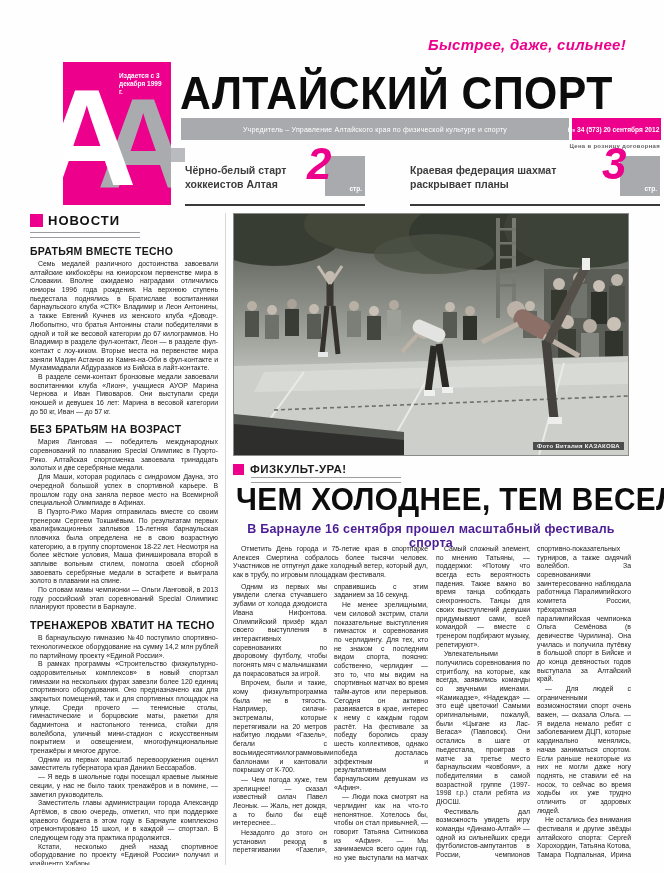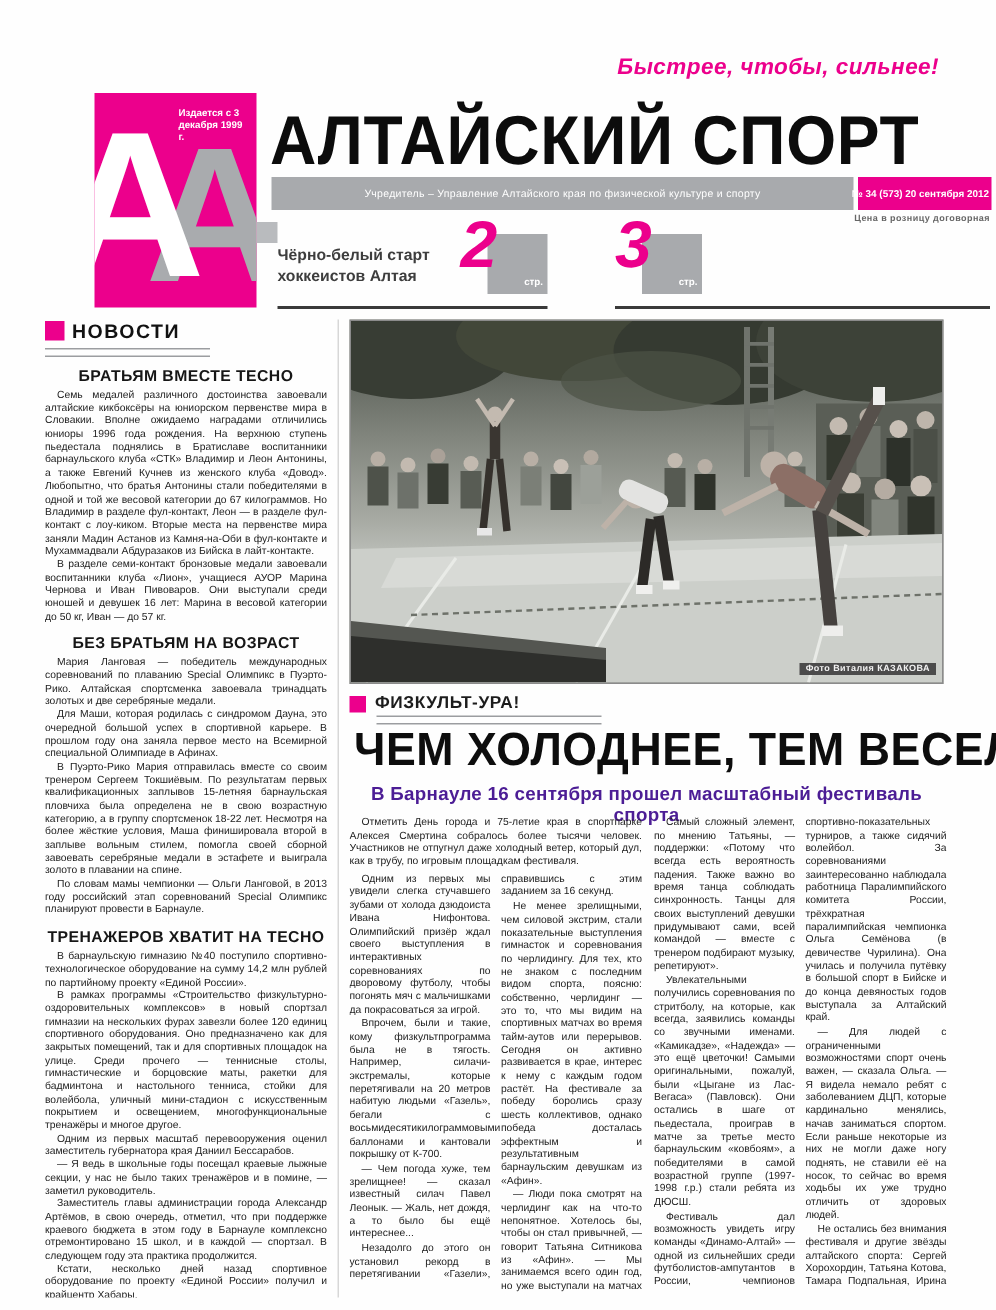--- a/index.html
+++ b/index.html
@@ -32,21 +32,21 @@
   .pagenum .sq{position:absolute;right:0;top:6px;width:40px;height:40px;background:#a8aaad;}
   .pagenum .num{position:absolute;left:0;top:-8px;font-size:44px;font-weight:bold;font-style:italic;color:#ec008c;line-height:1;}
   .pagenum .str{position:absolute;right:3px;bottom:10px;font-size:6.5px;color:#fff;font-weight:bold;}
 
   
   .news{left:30px;top:213px;width:188px;height:652px;overflow:hidden;}
   .sect-head{display:flex;align-items:center;gap:5px;margin-bottom:4px;}
   .sq-accent{width:13px;height:13px;background:#ec008c;flex:none;}
   .sect-title{font-size:13px;font-weight:bold;letter-spacing:1px;color:#111;}
   .dline{height:4px;border-top:1px solid #9b9da0;border-bottom:1px solid #9b9da0;margin:2px 0 6px 0;}
-  .news h3{margin:7px 0 3px 0;font-size:10.5px;font-weight:bold;text-align:center;letter-spacing:.3px;color:#161616;}
+  .news h3{margin:7px 0 3px 0;font-size:10.5px;font-weight:bold;text-align:left;letter-spacing:.3px;color:#161616;}
   .news p, .feature-body p{margin:0;font-size:6.9px;line-height:1.26;text-align:justify;text-indent:8px;color:#222;}
   .vrule{left:225px;top:213px;width:1px;height:652px;background:#d7d7d7;}
 
   
   .photo{left:233px;top:213px;width:396px;height:243px;border:1px solid #8b8b8b;box-sizing:border-box;overflow:hidden;background:#9a9e97;}
   .photo svg{display:block;}
   .photo-credit{position:absolute;right:4px;bottom:5px;background:#4c4c4c;color:#f2f2f2;font-size:6px;font-weight:bold;padding:1px 4px;letter-spacing:.3px;}
   .rubric{left:233px;top:463px;width:200px;}
   .rubric-row{display:flex;align-items:center;gap:6px;}
   .rubric-label{font-size:11.5px;font-weight:bold;color:#1c1c1c;letter-spacing:.4px;}
@@ -54,21 +54,21 @@
   .headline{left:236px;top:482px;width:400px;font-size:31px;font-weight:bold;color:#0d0d0d;white-space:nowrap;transform:scaleX(.96);transform-origin:left;letter-spacing:.4px;}
   .subhead{left:233px;top:522px;width:396px;text-align:center;font-size:12.5px;font-weight:bold;color:#4c1d95;letter-spacing:.2px;}
   .feature-body{left:233px;top:545px;width:398px;height:322px;display:flex;gap:8px;overflow:hidden;}
   .half{width:195px;height:322px;columns:2;column-gap:7px;column-fill:auto;overflow:hidden;}
   .half p{margin:0 0 1px 0;}
   .half .intro{column-span:all;margin-bottom:3px;}
 </style>
 </head>
 <body>
 
-<div class="abs slogan">Быстрее, чтобы, сильнее!</div>
+<div class="abs slogan">Быстрее, даже, сильнее!</div>
 
 <div class="abs logo">
   <span class="a-gray">А</span>
   <span class="a-white">А</span>
   <span class="founded">Издается с 3 декабря 1999 г.</span>
 </div>
 <div class="abs logo-chip"></div>
 
 <div class="abs title">АЛТАЙСКИЙ СПОРТ</div>
 <div class="abs founder-bar">Учредитель – Управление Алтайского края по физической культуре и спорту</div>
@@ -77,20 +77,21 @@
 
 <div class="abs teaser teaser-1">
   <div class="teaser-text">Чёрно-белый старт хоккеистов Алтая</div>
   <div class="pagenum">
     <div class="sq"></div>
     <div class="num">2</div>
     <div class="str">стр.</div>
   </div>
 </div>
 <div class="abs teaser teaser-2">
+  <div class="teaser-text">Краевая федерация шахмат раскрывает планы</div>
   <div class="pagenum">
     <div class="sq"></div>
     <div class="num">3</div>
     <div class="str">стр.</div>
   </div>
 </div>
 
 <div class="abs news">
   <div class="sect-head">
     <div class="sq-accent"></div>

